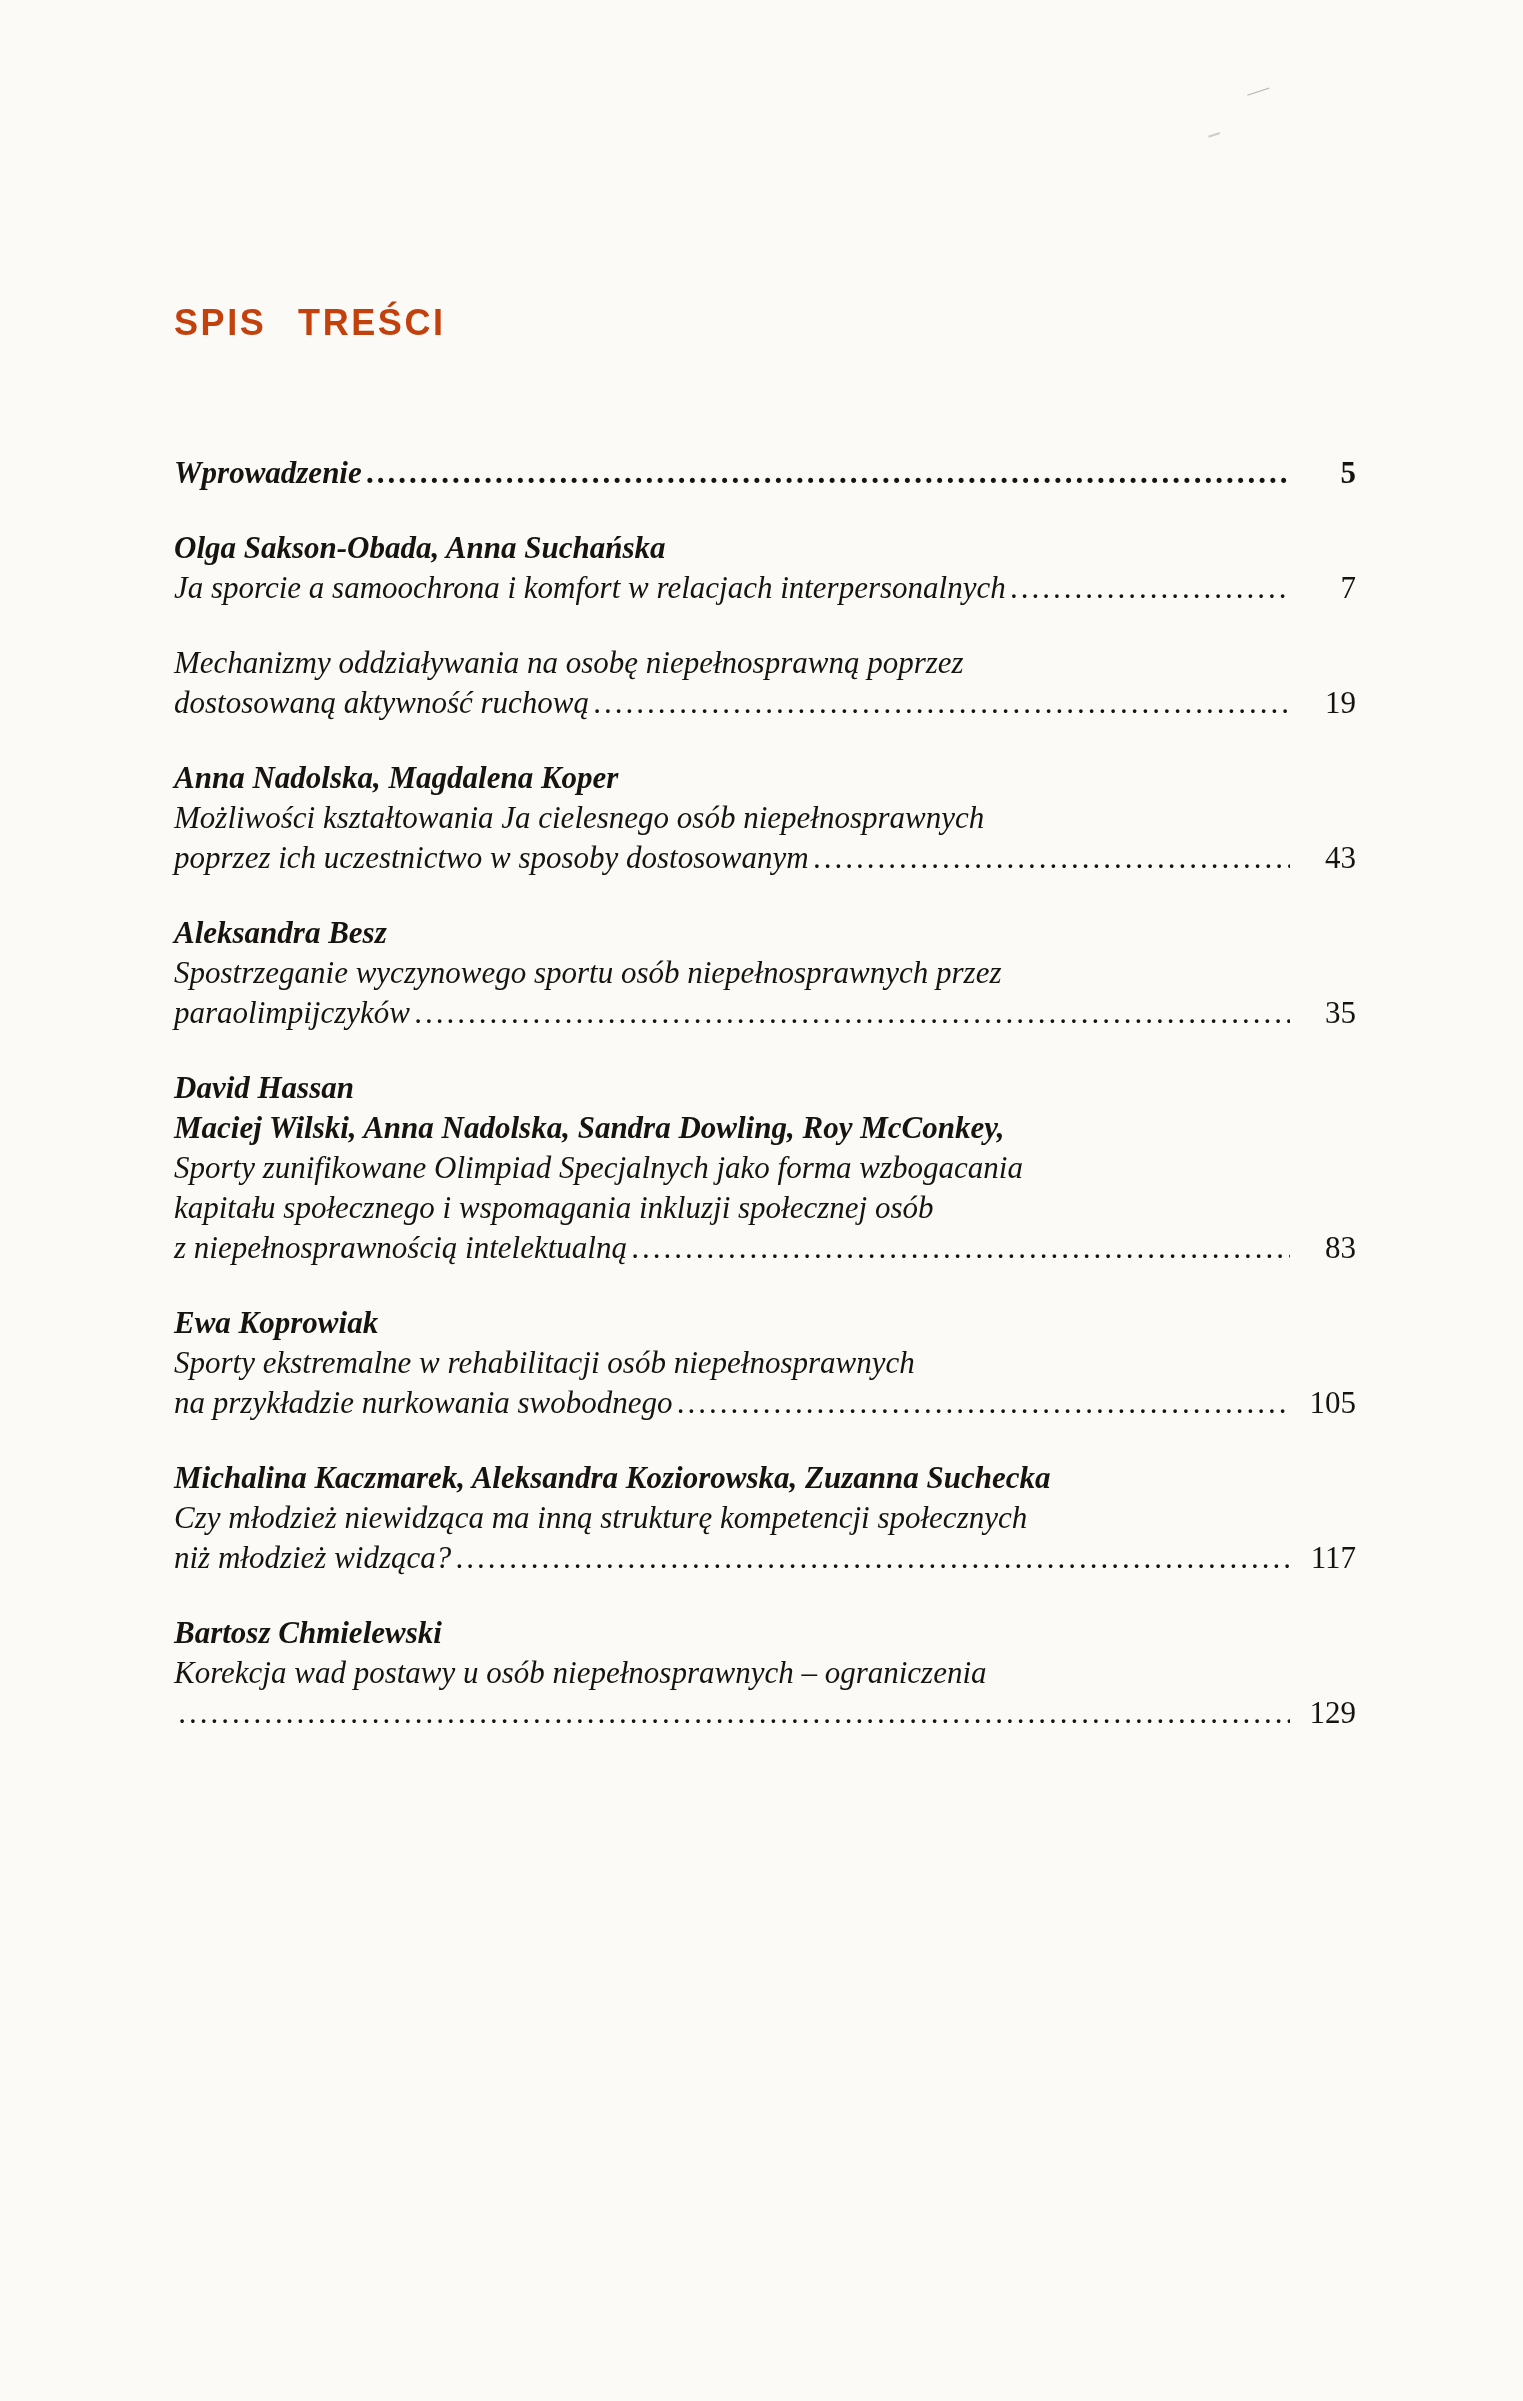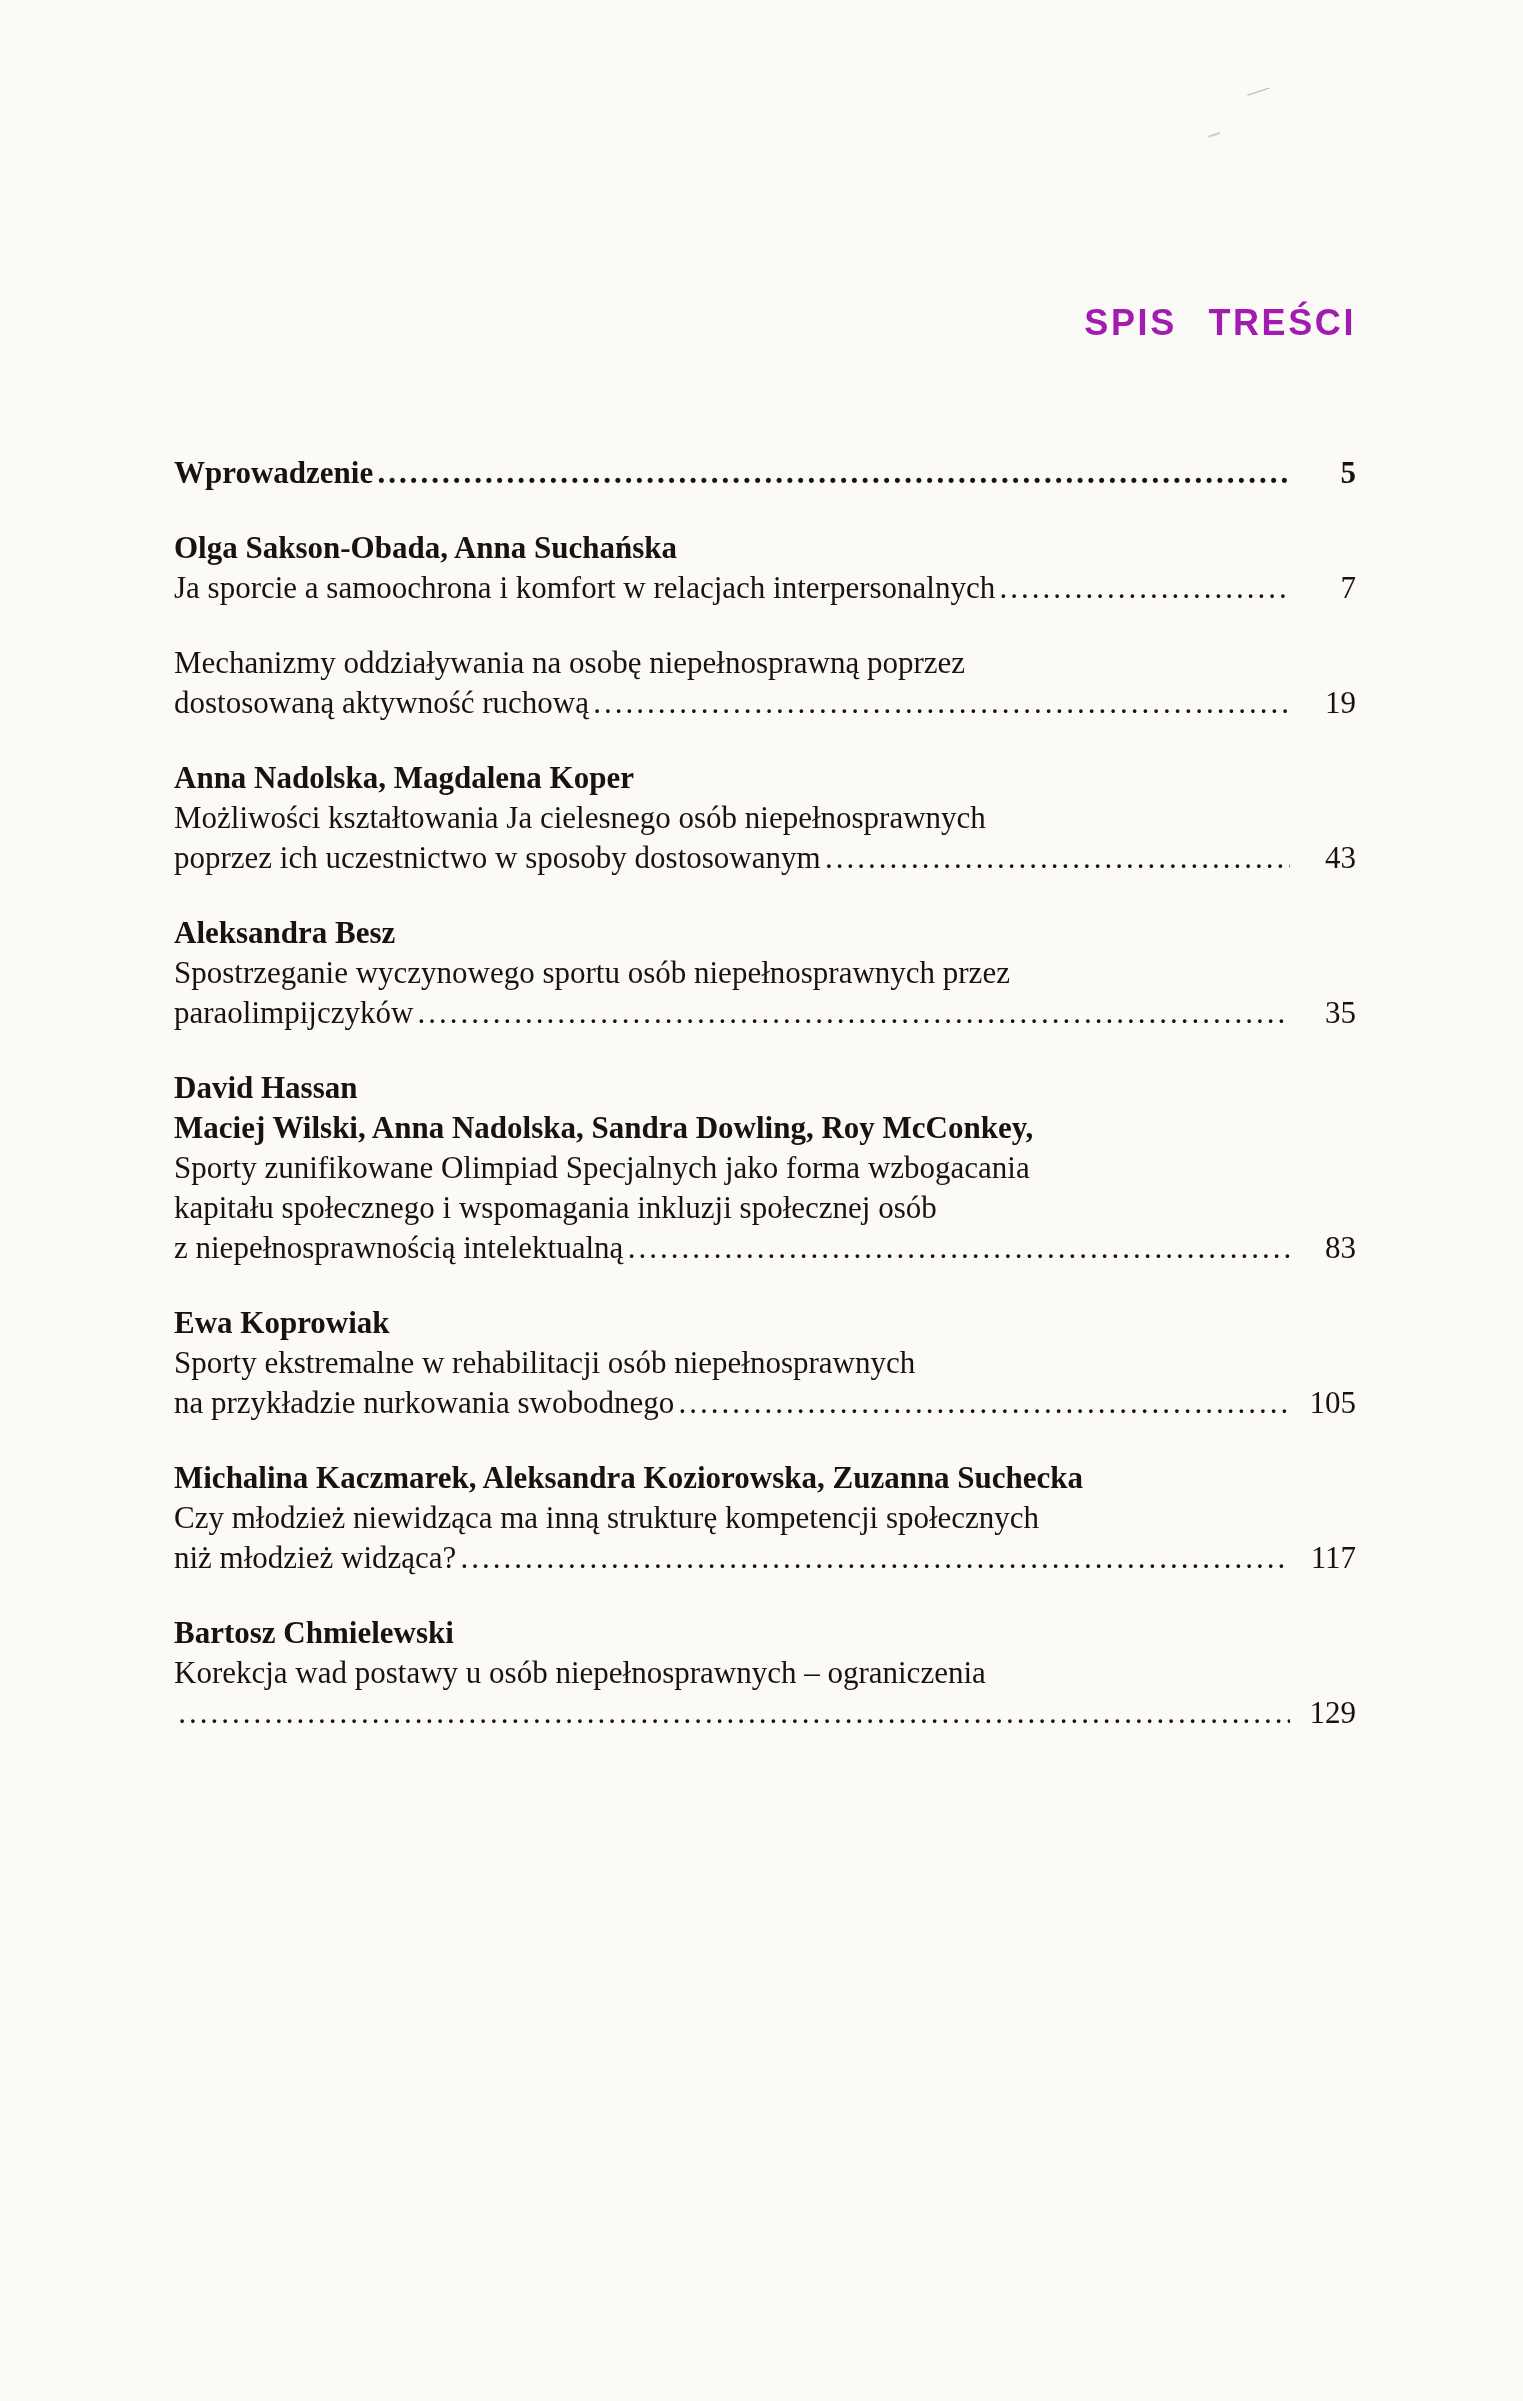--- a/index.html
+++ b/index.html
@@ -34,27 +34,27 @@
     content: "";
     position: absolute;
     top: 26px;
     left: -50px;
     width: 12px;
     height: 1.7px;
     background: rgba(120,120,120,.35);
   }
   .doc-title {
     margin: 0;
-    text-align: right;
+    text-align: left;
     font-family: "Liberation Sans", sans-serif;
     font-weight: bold;
     font-size: 36px;
     letter-spacing: 2.6px;
     word-spacing: 19px;
-    color: #a21caf;
+    color: #c2410c;
   }
   .toc {
     margin-top: 109px;
     font-size: 31px;
     line-height: 40px;
   }
   .entry {
     margin-bottom: 35px;
   }
   .line {
@@ -63,20 +63,21 @@
   .line.bold {
     font-weight: bold;
   }
   .line.has-leader {
     display: flex;
     align-items: baseline;
   }
   .line-text {
     flex: 0 0 auto;
     white-space: nowrap;
+    font-style: italic;
   }
   .dotline {
     flex: 1 1 auto;
     overflow: hidden;
     white-space: nowrap;
     margin: 0 8.7px 0 4.3px;
     color: #17140f;
   }
   .dotline::after {
     content: "........................................................................................................................................................................................................";

